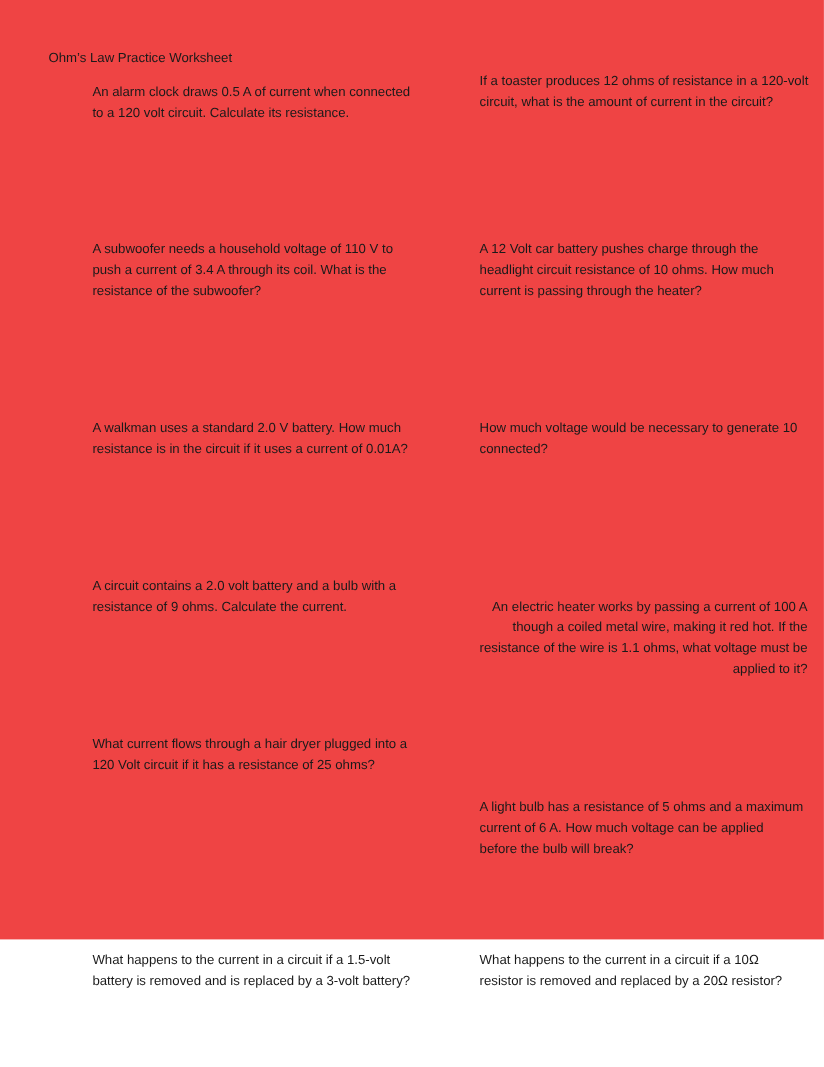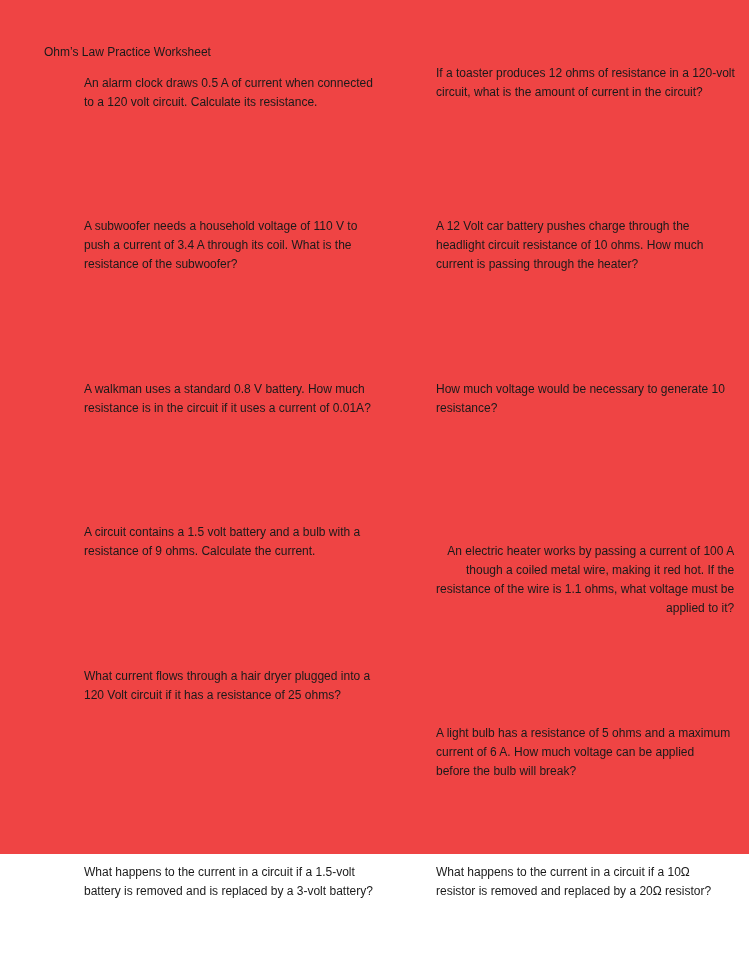--- a/index.html
+++ b/index.html
@@ -64,30 +64,30 @@
     <span class="line">push a current of 3.4 A through its coil. What is the</span>
     <span class="line">resistance of the subwoofer?</span>
   </div>
   <div class="question col-right" style="top:217px;">
     <span class="line">A 12 Volt car battery pushes charge through the</span>
     <span class="line">headlight circuit resistance of 10 ohms.  How much</span>
     <span class="line">current is passing through the heater?</span>
   </div>
 
   <div class="question col-left" style="top:380px;">
-    <span class="line">A walkman uses a standard 0.8 V battery.  How much</span>
+    <span class="line">A walkman uses a standard 2.0 V battery.  How much</span>
     <span class="line">resistance is in the circuit if it uses a current of 0.01A?</span>
   </div>
   <div class="question col-right" style="top:380px;">
     <span class="line">How much voltage would be necessary to generate 10</span>
-    <span class="line">resistance?</span>
+    <span class="line">connected?</span>
   </div>
 
   <div class="question col-left" style="top:523px;">
-    <span class="line">A circuit contains a 1.5 volt battery and a bulb with a</span>
+    <span class="line">A circuit contains a 2.0 volt battery and a bulb with a</span>
     <span class="line">resistance of 9 ohms. Calculate the current.</span>
   </div>
   <div class="question col-right" style="top:542px;text-align:right;">
     <span class="line">An electric heater works by passing a current of 100 A</span>
     <span class="line">though a coiled metal wire, making it red hot.  If the</span>
     <span class="line">resistance of the wire is 1.1 ohms, what voltage must be</span>
     <span class="line">applied to it?</span>
   </div>
 
   <div class="question col-left" style="top:667px;">

